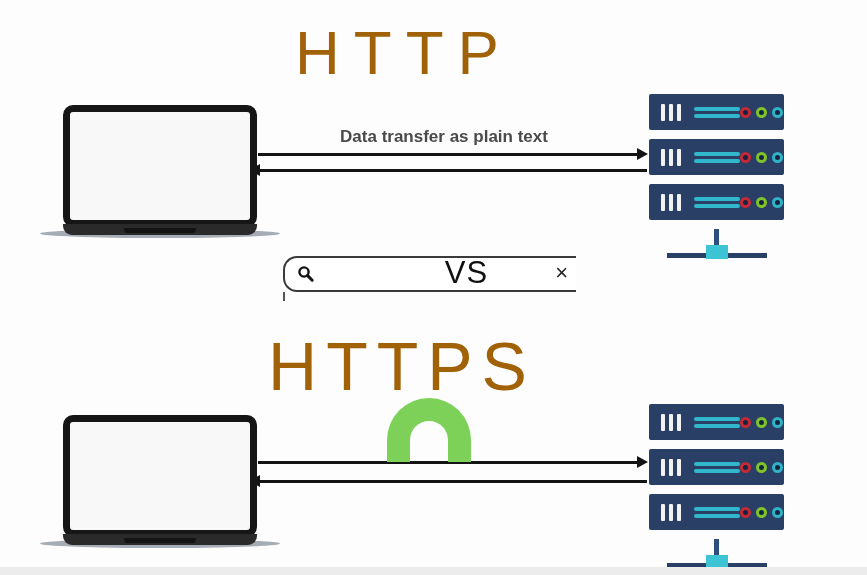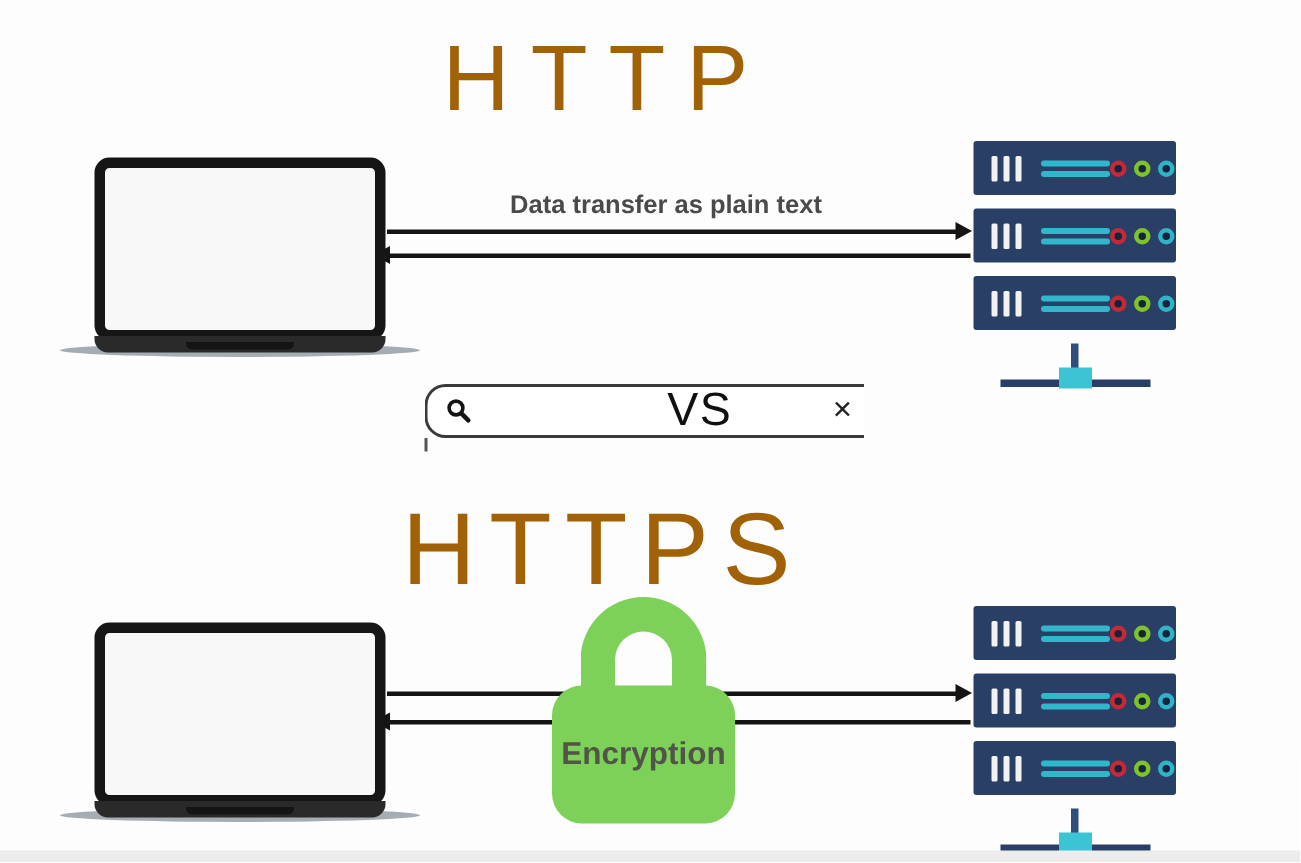--- a/index.html
+++ b/index.html
@@ -271,20 +271,17 @@
     <div class="stand-base">
         <div class="stand-hub"></div>
       </div>
   </div>
 
   <div class="arrow to-right" style="left:258px; top:461px; width:380px;"></div>
   <div class="arrow to-left" style="left:259px; top:480px; width:388px;"></div>
 
   <div id="lock">
     <div class="shackle"></div>
-    <div class="body">
-      <span>Encryption</span>
-    </div>
   </div>
 
   <div id="bottom-strip"></div>
 
 </div>
 
 </body></html>

